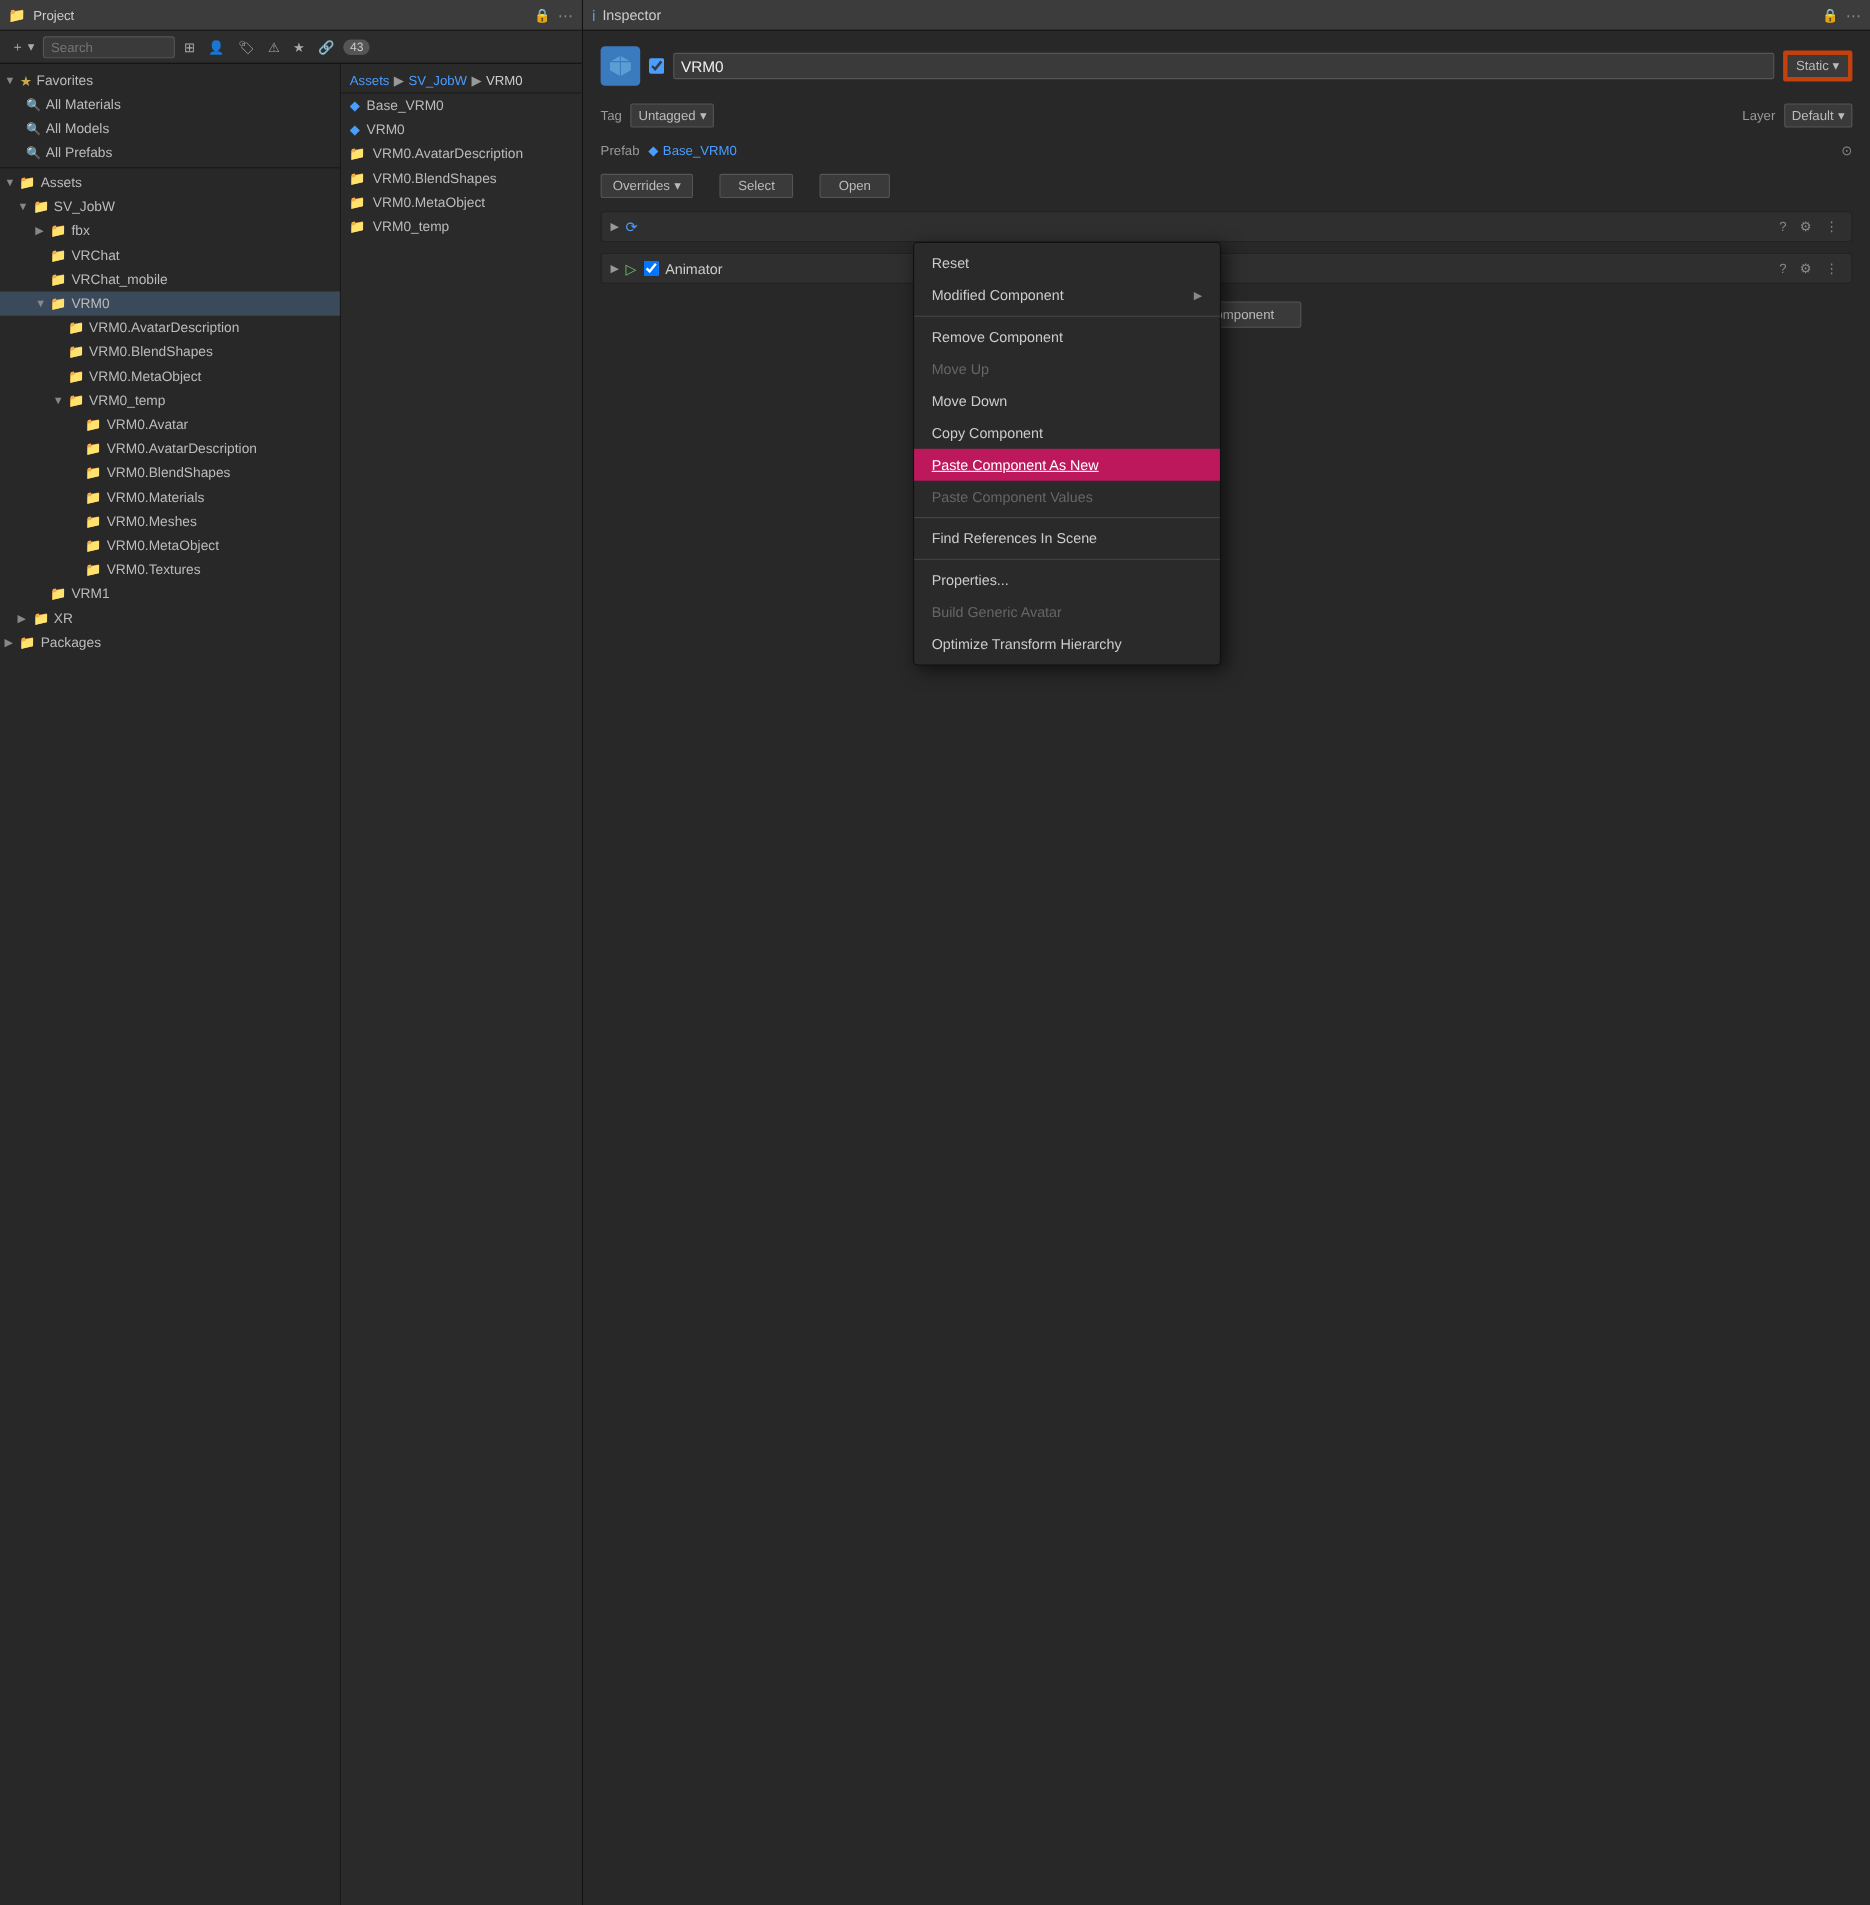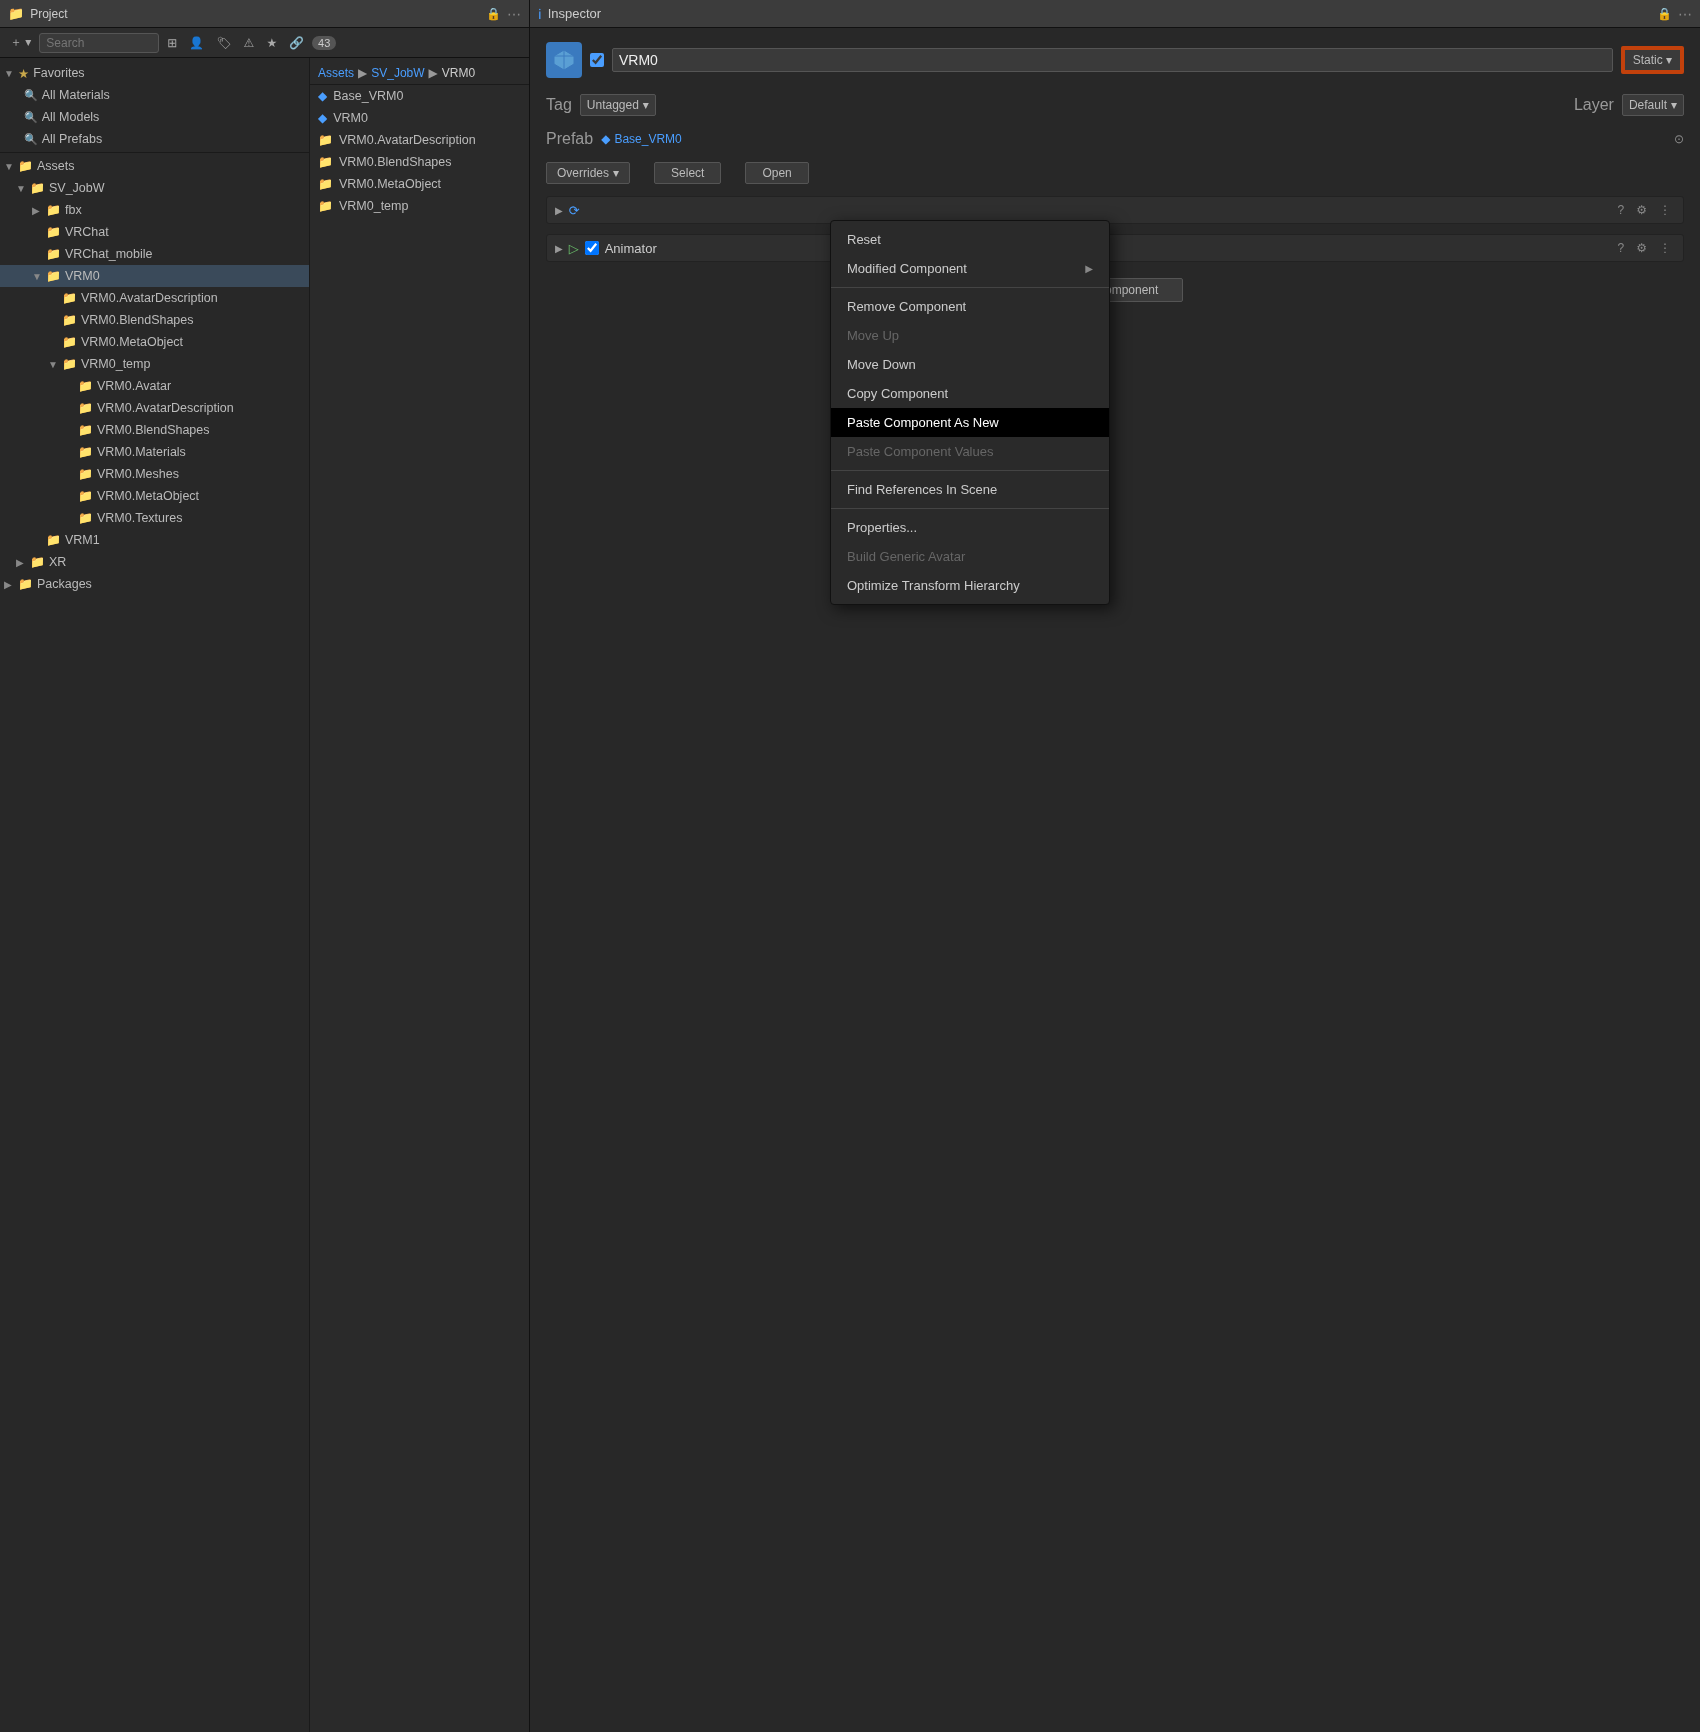--- a/index.html
+++ b/index.html
@@ -229,21 +229,21 @@
       border-radius: 2px;
     }
 
     .tag-layer-row {
       display: flex;
       align-items: center;
       padding: 4px 8px;
       gap: 8px;
     }
 
-    .label-text { color: #999; font-size: 16px; }
+    .label-text { color: #999; font-size: 12px; }
 
     .dropdown {
       background: #3a3a3a;
       border: 1px solid #555;
       color: #bbb;
       padding: 3px 6px;
       font-size: 12px;
       border-radius: 2px;
       cursor: pointer;
       display: flex;
@@ -357,21 +357,21 @@
 
     .context-menu-item {
       display: flex;
       align-items: center;
       padding: 7px 16px;
       cursor: pointer;
       color: #ccc;
       font-size: 13px;
       justify-content: space-between;
     }
-    .context-menu-item.active { background: #000000; color: #fff; }
+    .context-menu-item.active { background: #be185d; color: #fff; text-decoration: underline; }
     .context-menu-item.disabled { color: #666; cursor: default; }
 
     .context-menu-separator {
       height: 1px;
       background: #444;
       margin: 4px 0;
     }
 
     .submenu-arrow { color: #888; font-size: 10px; }
 

